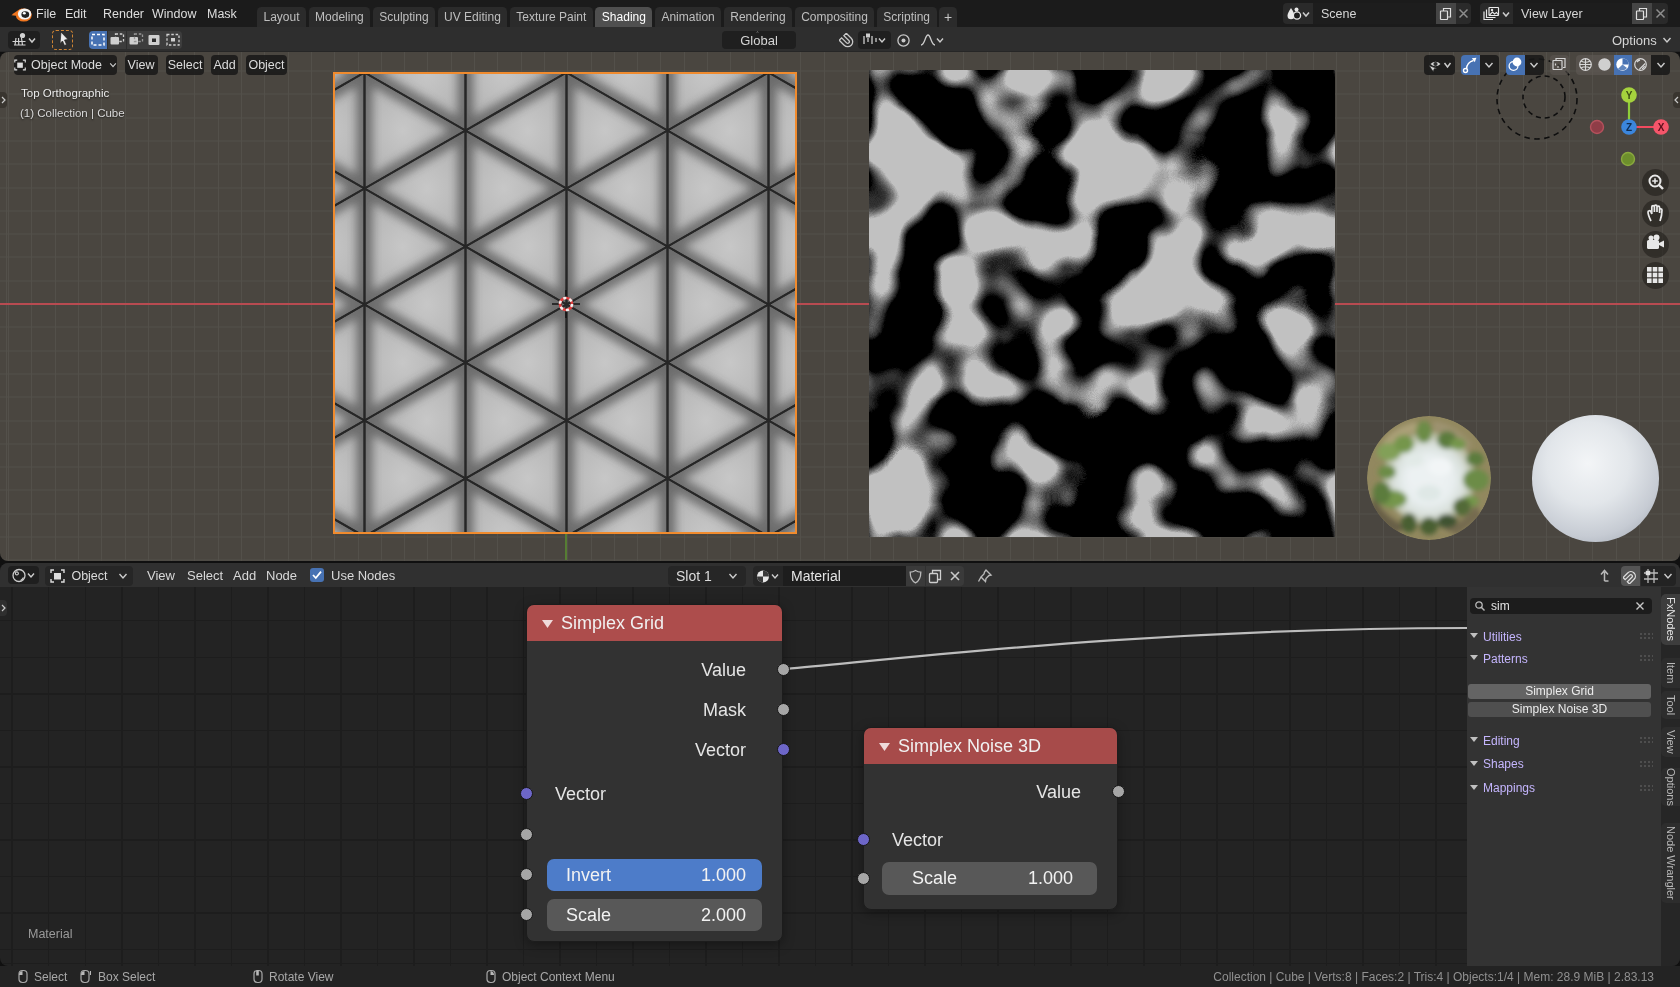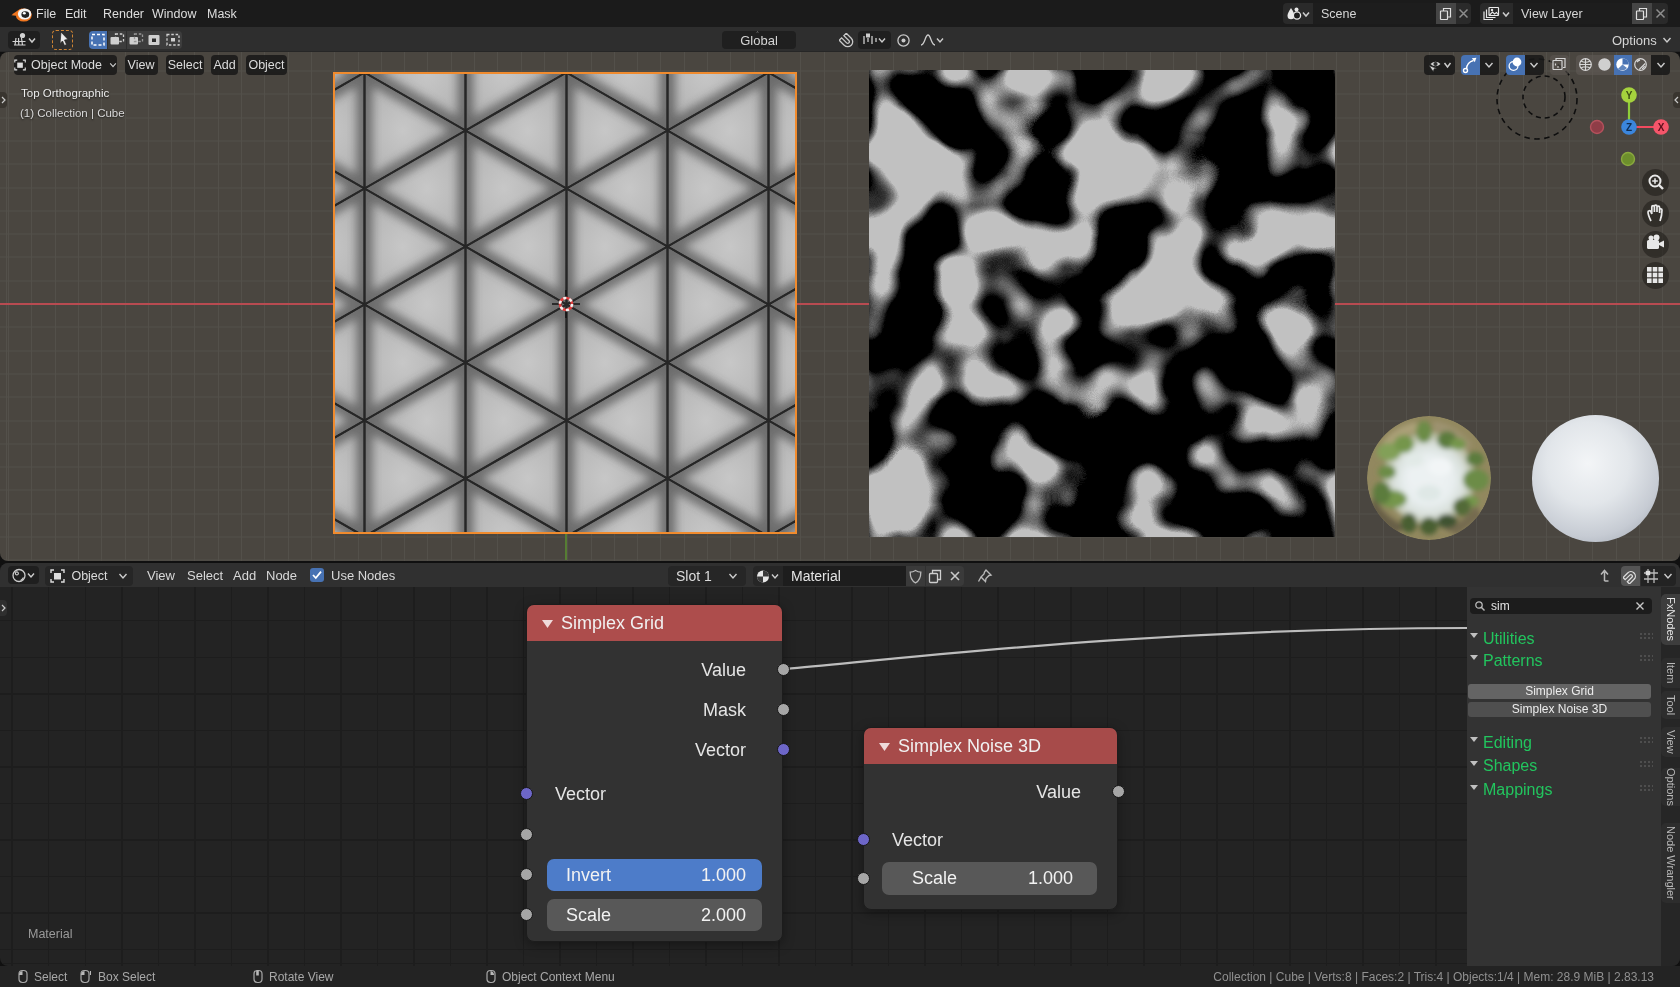--- a/index.html
+++ b/index.html
@@ -41,21 +41,21 @@
 .sock{position:absolute;width:13px;height:13px;border-radius:50%;border:1px solid #161616;}
 .sgray{background:#a6a6a6;}
 .spurp{background:#6d66c8;}
 
 #npanel{left:1467px;top:24px;width:194px;height:379px;background:#333333;}
 #ntabs{left:1661px;top:24px;width:19px;height:379px;background:#262626;}
 .vtab{position:absolute;left:0;width:19px;background:#2d2d2d;color:#b9b9b9;font-size:11px;white-space:nowrap;
 border-radius:5px 0 0 5px;display:flex;align-items:center;justify-content:center;
 writing-mode:vertical-rl;}
 .vtab.active{background:#3d3d3d;color:#e8e8e8;}
-.phead{position:absolute;color:#22c55e;font-size:16px;}
+.phead{position:absolute;color:#c4b5fd;font-size:12px;}
 .ptri{position:absolute;width:0;height:0;border-left:4.5px solid transparent;border-right:4.5px solid transparent;border-top:5.5px solid #c0c0c0;}
 .grip{position:absolute;width:13px;height:6px;
 background-image:radial-gradient(circle at 1px 1px,#4e4e4e 1px,transparent 1.4px);
 background-size:4px 4px;}
 .pbtn{position:absolute;left:1468px;width:183px;height:15px;border-radius:3px;color:#ececec;
 font-size:12px;display:flex;align-items:center;justify-content:center;}
 
 #status{left:0;top:966px;width:1680px;height:21px;background:#232323;color:#a8a8a8;font-size:12px;}
 </style></head><body>
 <div class="abs" id="topbar">
@@ -64,20 +64,33 @@
 <ellipse cx="12.8" cy="10" rx="8" ry="6.6" fill="#f0761f"></ellipse>
 <ellipse cx="13.6" cy="9" rx="6.7" ry="5.5" fill="#f6f6f6"></ellipse>
 <ellipse cx="14.3" cy="9.6" rx="3.9" ry="3.3" fill="#222"></ellipse>
 <ellipse cx="13.3" cy="8.3" rx="1.5" ry="1.2" fill="#fff"></ellipse>
 </svg>
     <div class="abs menu" style="left:36px;top:7px">File</div>
     <div class="abs menu" style="left:65px;top:7px">Edit</div>
     <div class="abs menu" style="left:103px;top:7px">Render</div>
     <div class="abs menu" style="left:152px;top:7px">Window</div>
     <div class="abs menu" style="left:207px;top:7px">Mask</div>
+    <div class="abs row" style="left:257px;top:7px;height:20px">
+      <div class="tab">Layout</div>
+      <div class="tab">Modeling</div>
+      <div class="tab">Sculpting</div>
+      <div class="tab">UV Editing</div>
+      <div class="tab">Texture Paint</div>
+      <div class="tab active">Shading</div>
+      <div class="tab">Animation</div>
+      <div class="tab">Rendering</div>
+      <div class="tab">Compositing</div>
+      <div class="tab">Scripting</div>
+      <div class="tab" style="padding:0 5px;color:#c5c5c5;font-size:14px">+</div>
+    </div>
     <div class="abs" style="left:1283px;top:3px;height:21px;background:#2a2a2a;border-radius:4px;display:flex;align-items:center;overflow:hidden">
       <div style="width:30px;height:21px;display:flex;align-items:center;justify-content:center">
         <svg width="26" height="16" viewBox="0 0 26 16">
           <path d="M6,2 C8,5 9.5,7.5 9.5,9.8 a3.5,3.5 0 0 1 -7,0 C2.5,7.5 4,5 6,2 Z" fill="#e8e8e8"></path>
           <circle cx="11.5" cy="3.5" r="2" fill="#e8e8e8"></circle>
           <circle cx="12" cy="9.5" r="3.6" fill="#1d1d1d" stroke="#e8e8e8" stroke-width="1.3"></circle>
           <path d="M18,6.5 l3,3.5 l3,-3.5" fill="none" stroke="#ccc" stroke-width="1.5"></path>
         </svg>
       </div>
       <div style="width:123px;height:21px;background:#1d1d1d;color:#d6d6d6;font-size:12.5px;display:flex;align-items:center;padding-left:8px;box-sizing:border-box">Scene</div>

